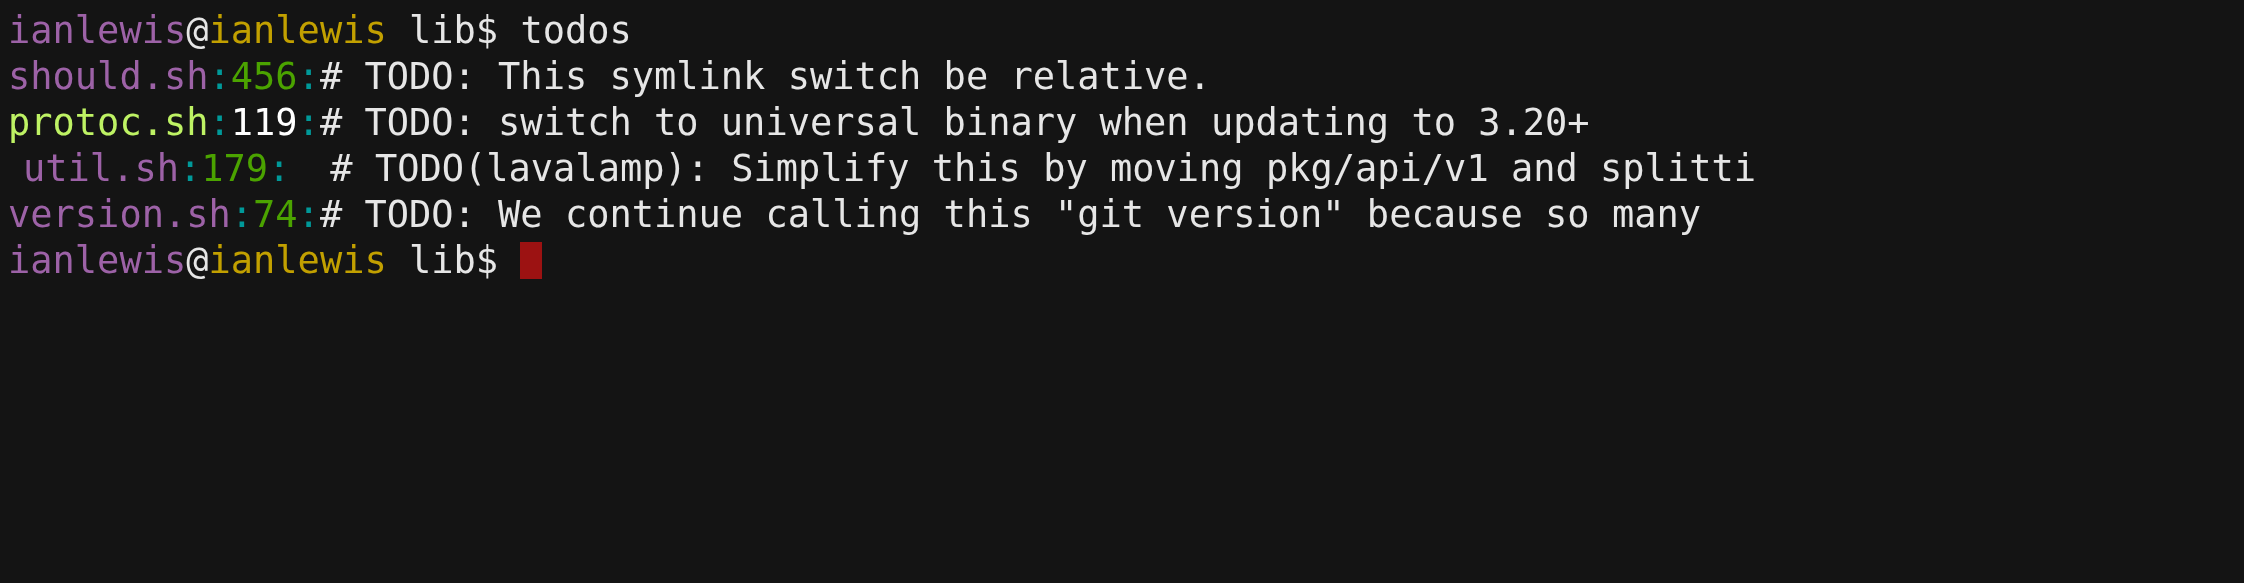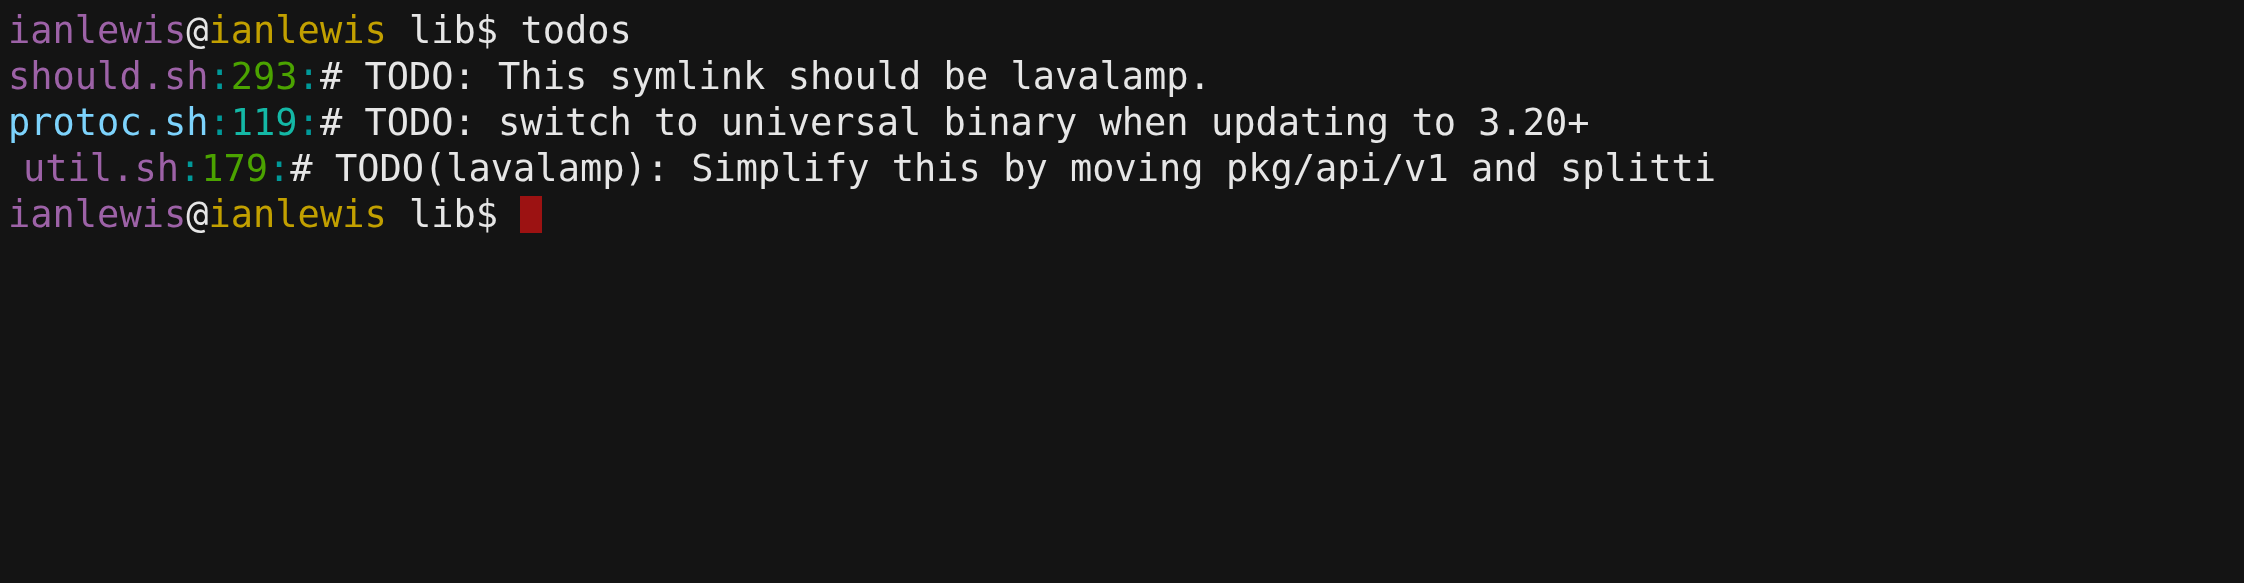--- a/index.html
+++ b/index.html
@@ -48,24 +48,25 @@
   }
 </style>
 </head>
 <body>
 
 <div id="terminal">
   <div class="screen">
 
     <div class="line"><span class="user" style="color: rgb(157, 98, 167);">ianlewis</span><span class="at" style="color: rgb(230, 230, 230);">@</span><span class="host" style="color: rgb(194, 160, 0);">ianlewis</span><span class="txt" style="color: rgb(230, 230, 230);"> </span><span class="cwd" style="color: rgb(230, 230, 230);">lib$</span><span class="txt" style="color: rgb(230, 230, 230);"> </span><span class="cmd" style="color: rgb(230, 230, 230);">todos</span></div>
 
-    <div class="line"><span class="fname" style="color: rgb(157, 98, 167);">should.sh</span><span class="sep" style="color: rgb(0, 153, 153);">:</span><span class="lnum" style="color: rgb(75, 163, 0);">293</span><span class="sep" style="color: rgb(0, 153, 153);">:</span><span class="txt" style="color: rgb(230, 230, 230);"># TODO: This symlink should be lavalamp.</span></div>
+    <div class="line"><span class="fname" style="color: rgb(157, 98, 167);">should.sh</span><span class="sep" style="color: rgb(0, 153, 153);">:</span><span class="lnum" style="color: rgb(75, 163, 0);">456</span><span class="sep" style="color: rgb(0, 153, 153);">:</span><span class="txt" style="color: rgb(230, 230, 230);"># TODO: This symlink switch be relative.</span></div>
 
-    <div class="line"><span class="fname" style="color: #7dd3fc;">protoc.sh</span><span class="sep" style="color: rgb(0, 153, 153);">:</span><span class="lnum" style="color: #14b8a6;">119</span><span class="sep" style="color: rgb(0, 153, 153);">:</span><span class="txt" style="color: rgb(230, 230, 230); text-align: center;"># TODO: switch to universal binary when updating to 3.20+</span></div>
+    <div class="line"><span class="fname" style="color: #bef264;">protoc.sh</span><span class="sep" style="color: rgb(0, 153, 153);">:</span><span class="lnum" style="color: #ffffff;">119</span><span class="sep" style="color: rgb(0, 153, 153);">:</span><span class="txt" style="color: rgb(230, 230, 230); text-align: center;"># TODO: switch to universal binary when updating to 3.20+</span></div>
 
-    <div class="line"><span class="fname" style="color: rgb(157, 98, 167); margin-left: 15px;">util.sh</span><span class="sep" style="color: rgb(0, 153, 153);">:</span><span class="lnum" style="color: rgb(75, 163, 0);">179</span><span class="sep" style="color: rgb(0, 153, 153);">:</span><span class="txt" style="color: rgb(230, 230, 230);"># TODO(lavalamp): Simplify this by moving pkg/api/v1 and splitti</span></div>
+    <div class="line"><span class="fname" style="color: rgb(157, 98, 167); margin-left: 15px;">util.sh</span><span class="sep" style="color: rgb(0, 153, 153);">:</span><span class="lnum" style="color: rgb(75, 163, 0);">179</span><span class="sep" style="color: rgb(0, 153, 153);">:</span><span class="txt" style="color: rgb(230, 230, 230); margin-left: 40px;"># TODO(lavalamp): Simplify this by moving pkg/api/v1 and splitti</span></div>
 
 
+    <div class="line"><span class="fname" style="color: rgb(157, 98, 167);">version.sh</span><span class="sep" style="color: rgb(0, 153, 153);">:</span><span class="lnum" style="color: rgb(75, 163, 0);">74</span><span class="sep" style="color: rgb(0, 153, 153);">:</span><span class="txt" style="color: rgb(230, 230, 230);"># TODO: We continue calling this "git version" because so many</span></div>
 
     <div class="line"><span class="user" style="color: rgb(157, 98, 167);">ianlewis</span><span class="at" style="color: rgb(230, 230, 230);">@</span><span class="host" style="color: rgb(194, 160, 0);">ianlewis</span><span class="txt" style="color: rgb(230, 230, 230);"> </span><span class="cwd" style="color: rgb(230, 230, 230);">lib$</span><span class="txt" style="color: rgb(230, 230, 230);"> </span><span class="cursor" style="background: rgb(156, 18, 18);"></span></div>
 
   </div>
 </div>
 
 </body></html>

